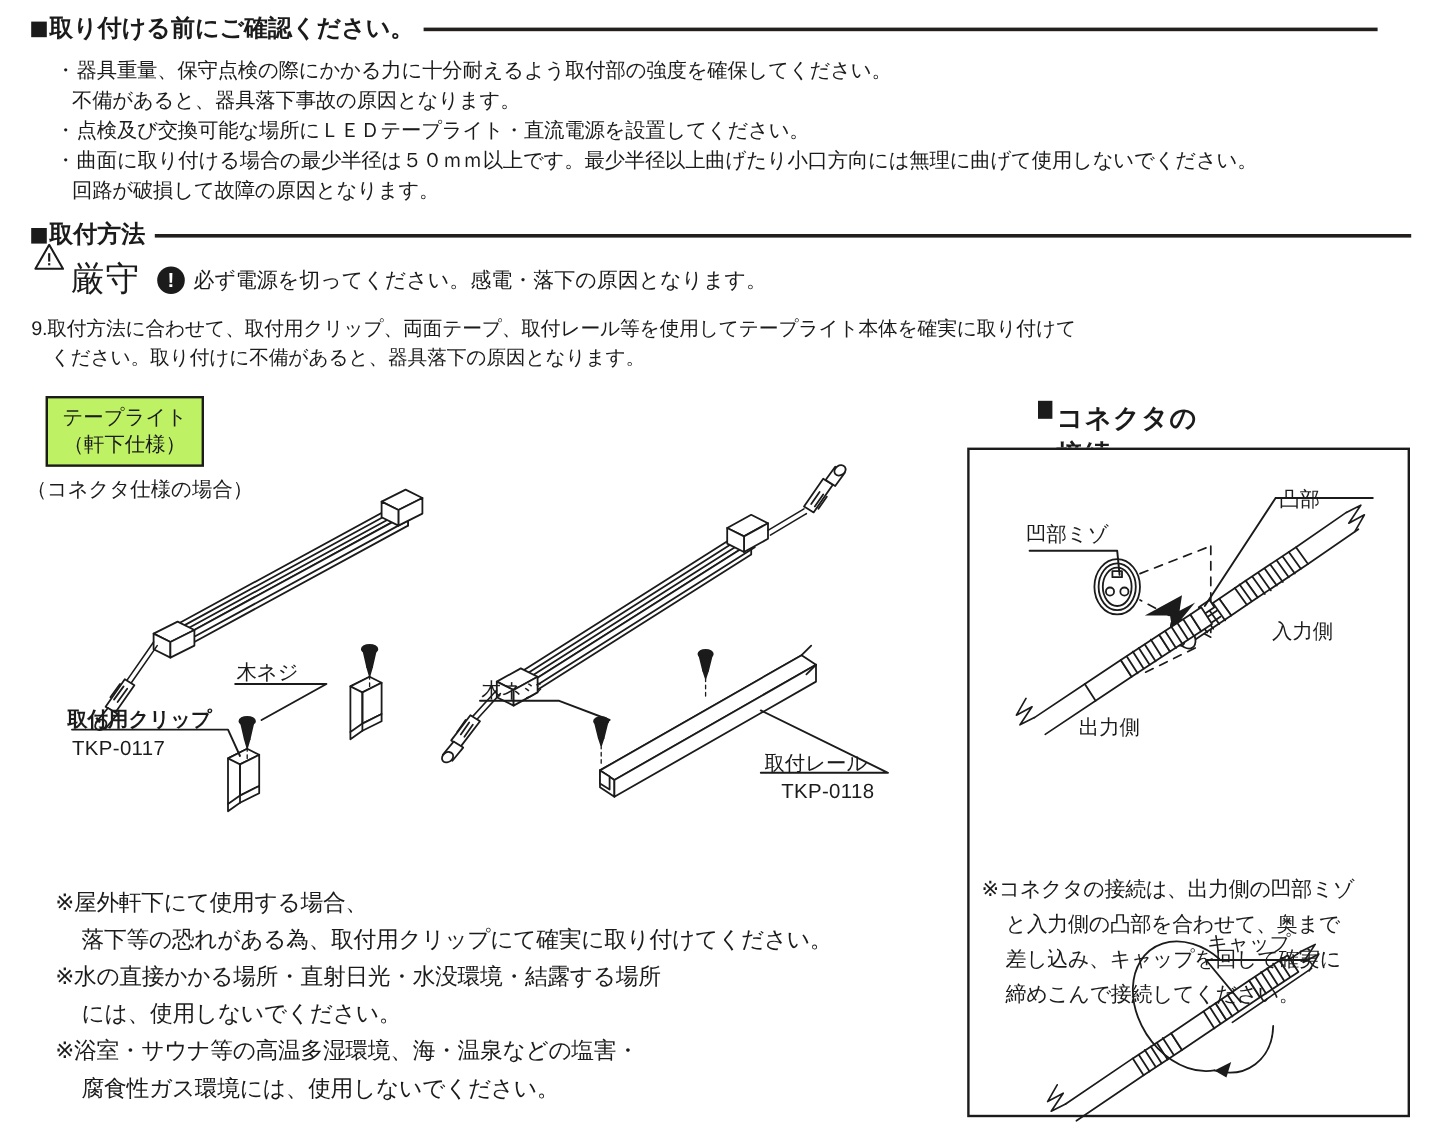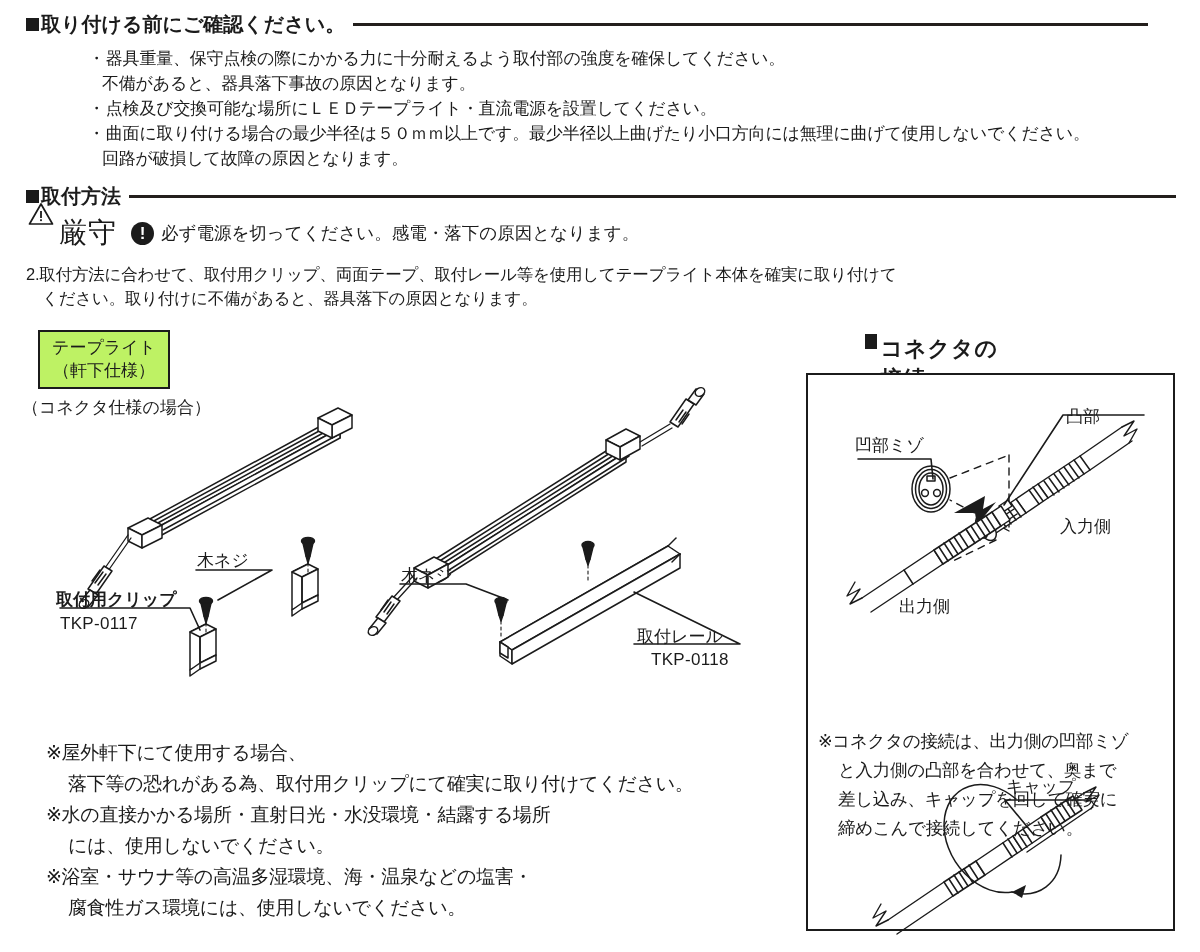--- a/index.html
+++ b/index.html
@@ -47,21 +47,21 @@
 
   
   .bullets {
     position: absolute;
     left: 46px;
     top: 46px;
     font-size: 17px;
     line-height: 25px;
     letter-spacing: -0.2px;
   }
-  .bullets .li { display: block; white-space: nowrap; margin-left: 42px; }
+  .bullets .li { display: block; white-space: nowrap; }
   .bullets .li .bd { margin-right: 1px; }
   .bullets .li .cont { display: block; padding-left: 14px; }
 
   
   .genshu {
     position: absolute;
     left: 28px;
     top: 214px;
     display: flex;
     align-items: center;
@@ -224,21 +224,21 @@
         <rect x="12.1" y="9" width="1.8" height="7" fill="#1b1b1b"></rect>
         <rect x="12.1" y="17.3" width="1.8" height="1.8" fill="#1b1b1b"></rect>
       </svg>
     </span>
     <span class="gtxt">厳守</span>
     <span class="excl">!</span>
     <span class="gnote">必ず電源を切ってください。感電・落下の原因となります。</span>
   </div>
 
   <div class="step">
-    <span>2.取付方法に合わせて、取付用クリップ、両面テープ、取付レール等を使用してテープライト本体を確実に取り付けて</span>
+    <span>9.取付方法に合わせて、取付用クリップ、両面テープ、取付レール等を使用してテープライト本体を確実に取り付けて</span>
     <span class="l2">ください。取り付けに不備があると、器具落下の原因となります。</span>
   </div>
 
   <div class="tl-box">
     <div>テープライト</div>
     <div>（軒下仕様）</div>
   </div>
   <div class="tl-sub">（コネクタ仕様の場合）</div>
 
   <svg class="art" width="1200" height="952">

